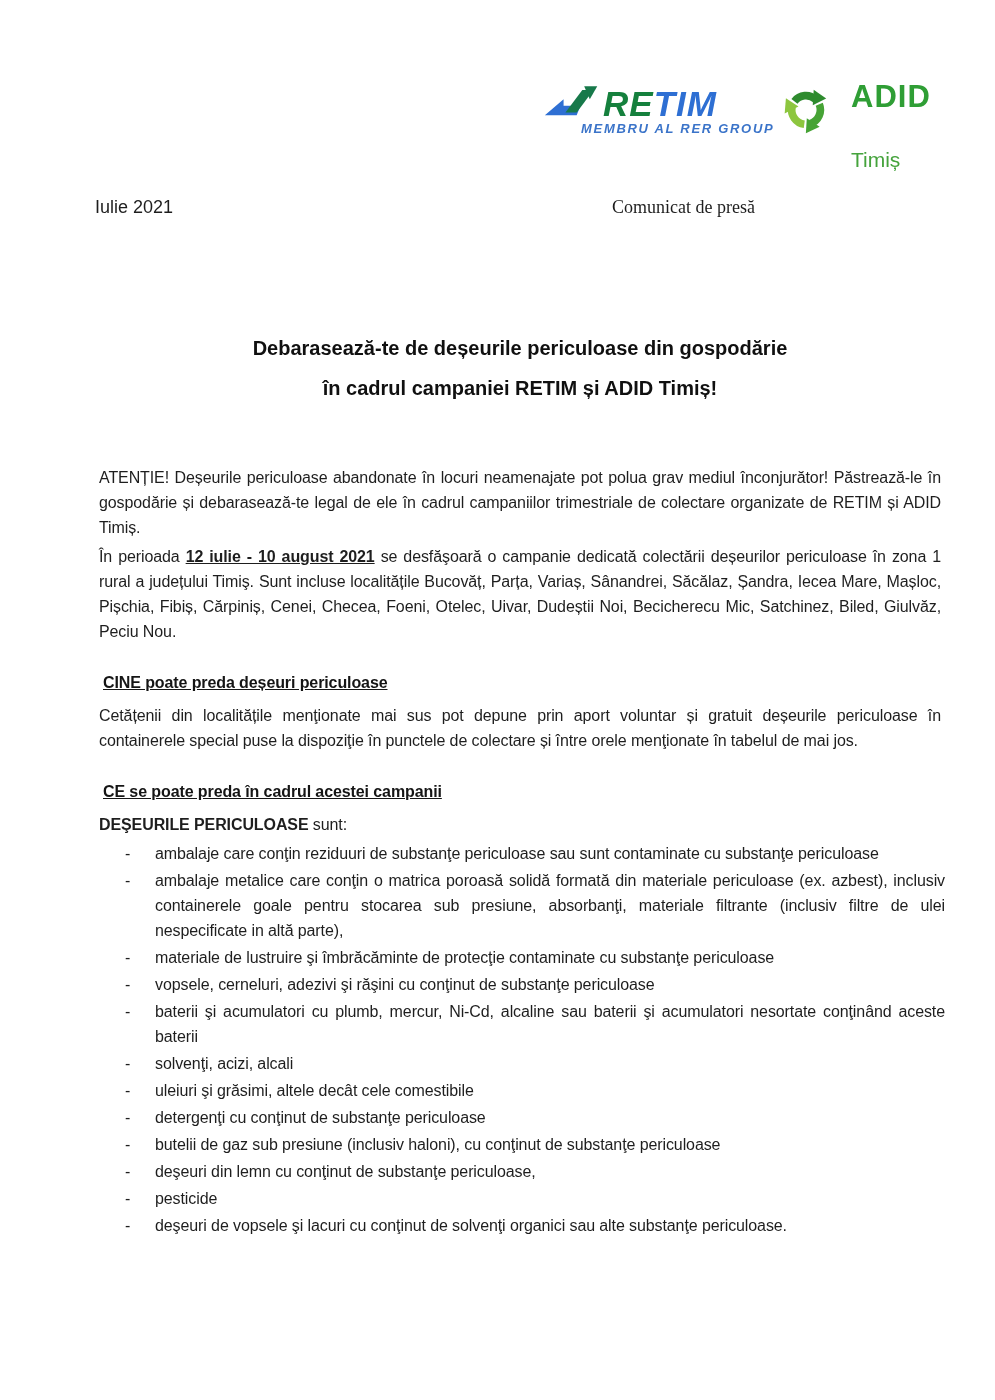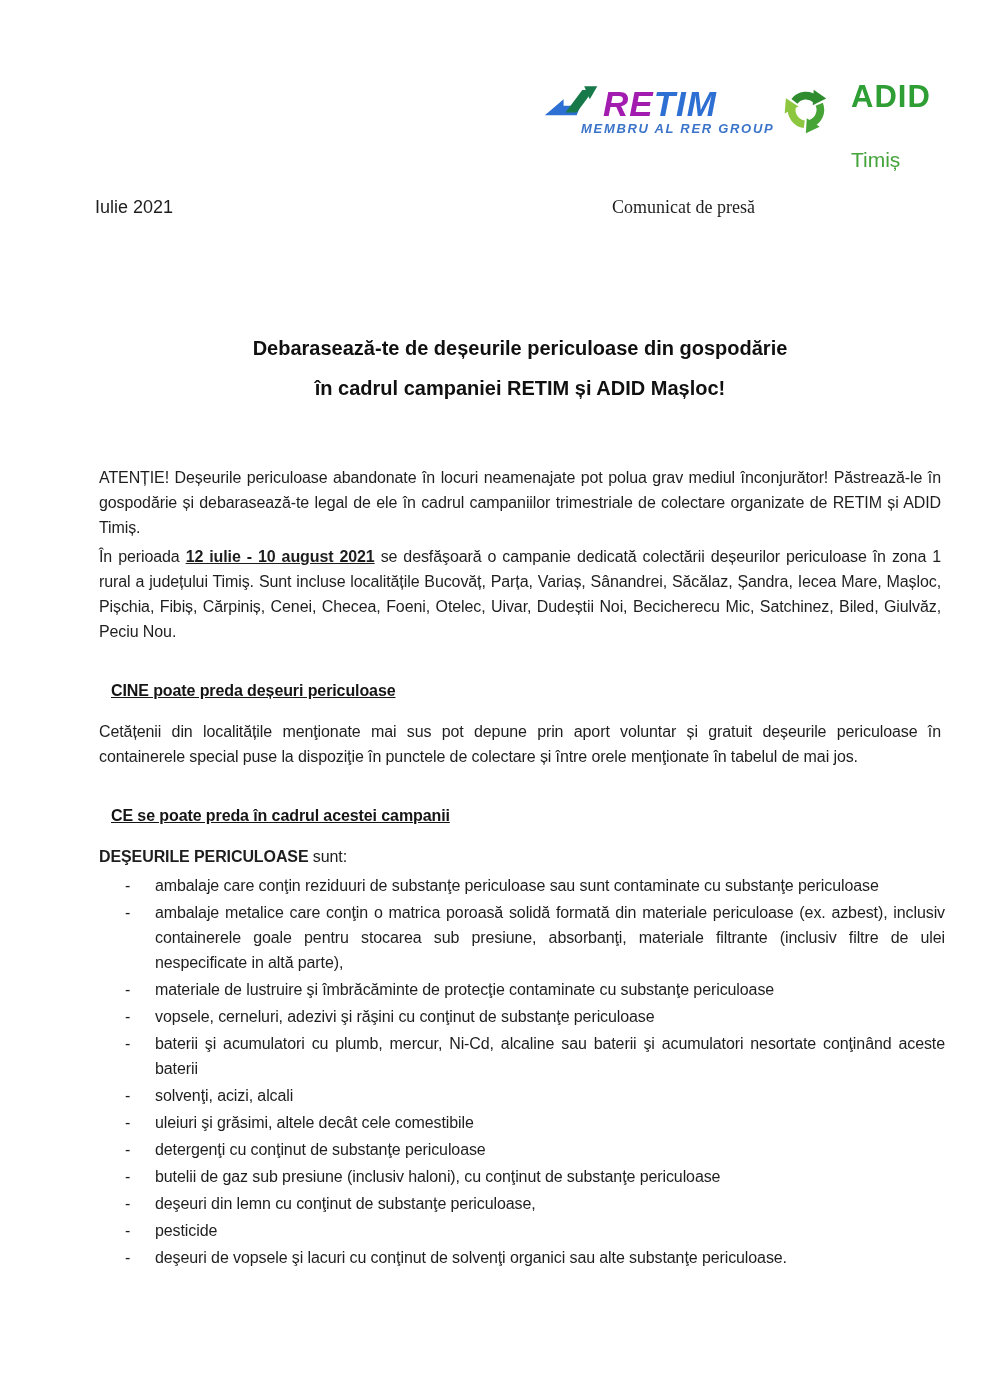--- a/index.html
+++ b/index.html
@@ -7,21 +7,21 @@
     width:995px;height:1400px;background:#ffffff;position:relative;
     font-family:"Liberation Sans", sans-serif;color:#1e1e1e;
     -webkit-font-smoothing:antialiased;
   }
   .page{position:absolute;inset:0;overflow:hidden;}
 
   
   .logo-retim{position:absolute;left:543px;top:84px;}
   .retim-row{display:flex;align-items:flex-start;gap:2px;}
   .retim-word{font-style:italic;font-weight:bold;font-size:35px;line-height:40px;letter-spacing:1px;white-space:nowrap;}
-  .retim-re{color:#a21caf;text-align:center;}
+  .retim-re{color:#15803d;text-align:center;}
   .retim-tim{color:#2e6fd3;}
   .retim-tagline{font-size:13px;font-weight:bold;font-style:italic;color:#3b74c9;letter-spacing:1.7px;margin:-3px 0 0 38px;white-space:nowrap;}
 
   .logo-adid{position:absolute;left:781px;top:82px;display:flex;align-items:flex-start;gap:20px;}
   .adid-text{display:flex;flex-direction:column;}
   .adid-name{font-weight:bold;font-size:31px;line-height:29px;color:#2f9e35;letter-spacing:1px;}
   .adid-region{font-size:21px;line-height:24px;color:#45a33c;margin-top:37px;}
 
   
   .dateline{position:absolute;left:95px;top:196px;width:850px;font-size:18px;line-height:22px;}
@@ -30,21 +30,21 @@
   
   .title{position:absolute;left:95px;top:328px;width:850px;margin:0;text-align:center;
          font-size:20px;font-weight:bold;line-height:40px;color:#101010;}
 
   
   .content{position:absolute;left:95px;top:461px;width:850px;font-size:16px;line-height:25px;
            letter-spacing:-0.1px;}
   .content p{margin:4px;text-align:justify;}
   .bu{font-weight:bold;text-decoration:underline;}
   .gap{height:14px;}
-  h2.section-heading{margin:16px;font-size:16px;line-height:25px;font-weight:bold;text-decoration:underline;color:#151515;}
+  h2.section-heading{margin:8px;font-size:16px;line-height:25px;font-weight:bold;text-decoration:underline;color:#151515;}
   .intro-line strong{font-weight:bold;}
 
   ul.waste-list{list-style:none;margin:0;padding:0;}
   ul.waste-list li{display:flex;margin:0 0 2px 0;padding-left:30px;}
   .li-dash{flex:none;width:30px;}
   .li-text{flex:1;text-align:justify;}
 </style>
 </head>
 <body>
 
@@ -83,21 +83,21 @@
     </div>
   </div>
 
   <div class="dateline">
     <span class="date">Iulie 2021</span>
     <span class="doctype">Comunicat de presă</span>
   </div>
 
   <h1 class="title">
     <span>Debarasează-te de deșeurile periculoase din gospodărie</span><br>
-    <span>în cadrul campaniei RETIM și ADID Mașloc!</span>
+    <span>în cadrul campaniei RETIM și ADID Timiș!</span>
   </h1>
 
   <div class="content">
 
     <p>ATENȚIE! Deșeurile periculoase abandonate în locuri neamenajate pot polua grav mediul înconjurător! Păstrează-le în gospodărie și debarasează-te legal de ele în cadrul campaniilor trimestriale de colectare organizate de RETIM și ADID Timiș.</p>
 
     <p><span>În perioada </span><span class="bu">12 iulie - 10 august 2021</span><span> se desfăşoară o campanie dedicată colectării deșeurilor periculoase în zona 1 rural a județului Timiş. Sunt incluse localitățile Bucovăț, Parța, Variaș, Sânandrei, Săcălaz, Șandra, Iecea Mare, Mașloc, Pișchia, Fibiș, Cărpiniș, Cenei, Checea, Foeni, Otelec, Uivar, Dudeștii Noi, Becicherecu Mic, Satchinez, Biled, Giulvăz, Peciu Nou.</span></p>
 
     <div class="gap"></div>
 

